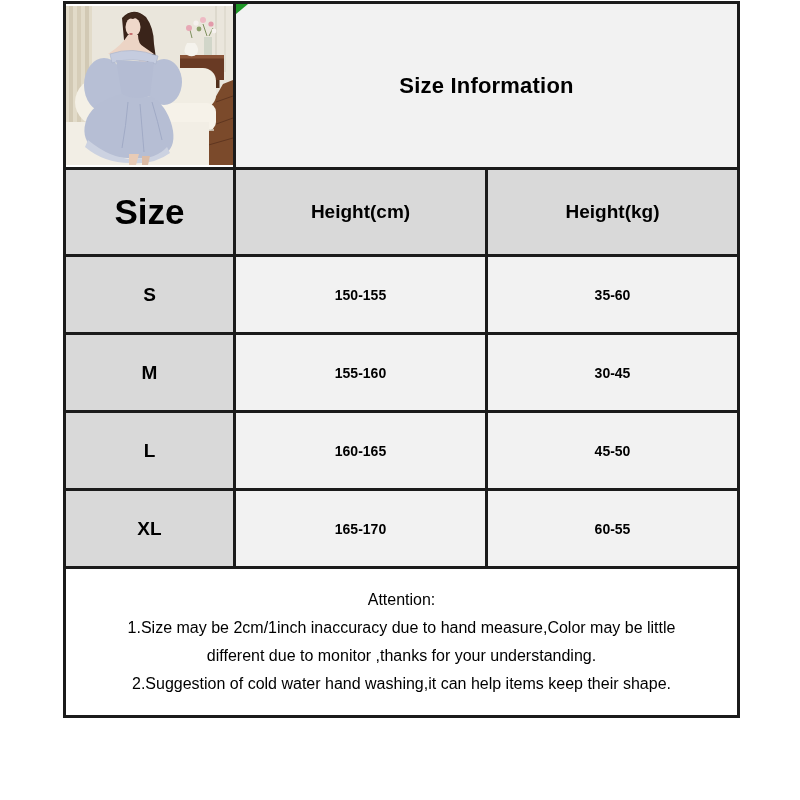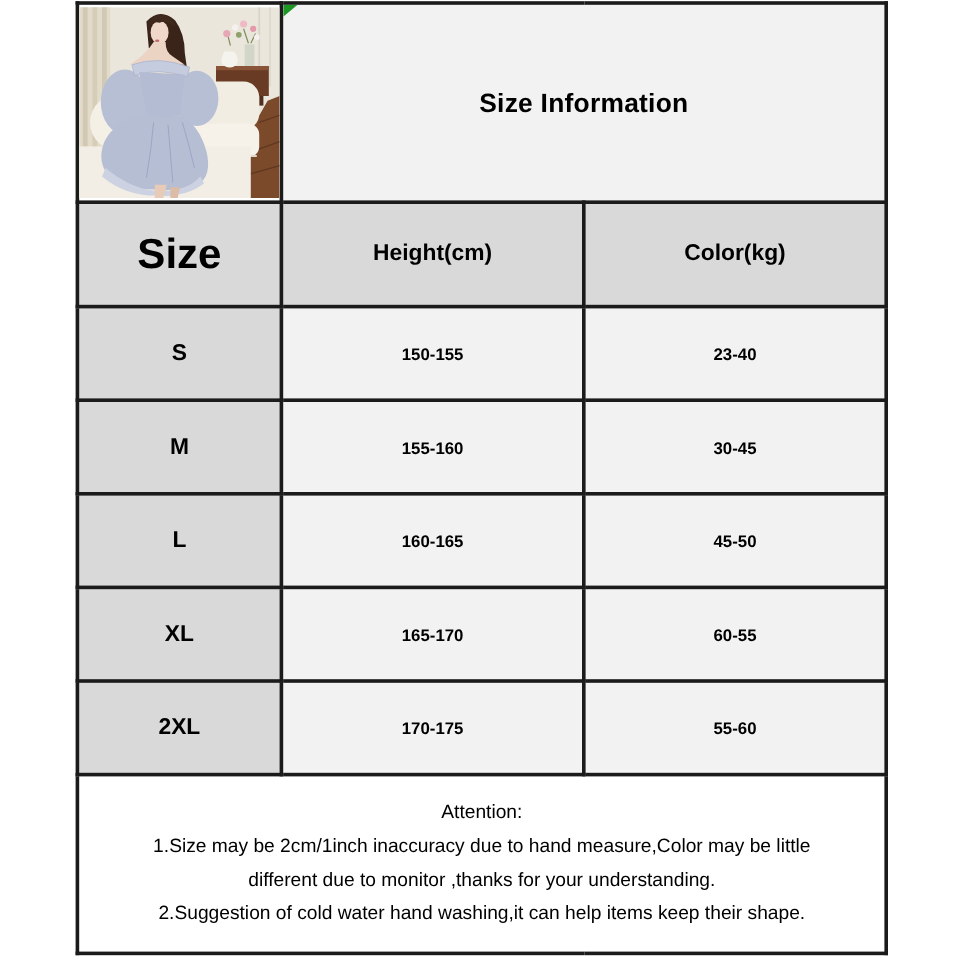--- a/index.html
+++ b/index.html
@@ -119,48 +119,43 @@
         <div class="title-wrap">
           <span class="corner-marker"></span>
           <span class="banner-title">Size Information</span>
         </div>
       </td>
     </tr>
 
     <tr class="header-row">
       <th class="size-col-header">Size</th>
       <th class="col-header">Height(cm)</th>
-      <th class="col-header">Color(kg)</th>
+      <th class="col-header">Height(kg)</th>
     </tr>
 
     <tr class="data-row">
       <td class="size-cell">S</td>
       <td class="value-cell">150-155</td>
-      <td class="value-cell">23-40</td>
+      <td class="value-cell">35-60</td>
     </tr>
     <tr class="data-row">
       <td class="size-cell">M</td>
       <td class="value-cell">155-160</td>
       <td class="value-cell">30-45</td>
     </tr>
     <tr class="data-row">
       <td class="size-cell">L</td>
       <td class="value-cell">160-165</td>
       <td class="value-cell">45-50</td>
     </tr>
     <tr class="data-row">
       <td class="size-cell">XL</td>
       <td class="value-cell">165-170</td>
       <td class="value-cell">60-55</td>
     </tr>
-    <tr class="data-row">
-      <td class="size-cell">2XL</td>
-      <td class="value-cell">170-175</td>
-      <td class="value-cell">55-60</td>
-    </tr>
 
     <tr>
       <td class="attention-cell" colspan="3">
         <div class="attention-line">Attention:</div>
         <div class="attention-line">1.Size may be 2cm/1inch inaccuracy due to hand measure,Color may be little</div>
         <div class="attention-line">different due to monitor ,thanks for your understanding.</div>
         <div class="attention-line">2.Suggestion of cold water hand washing,it can help items keep their shape.</div>
       </td>
     </tr>
   </tbody>

